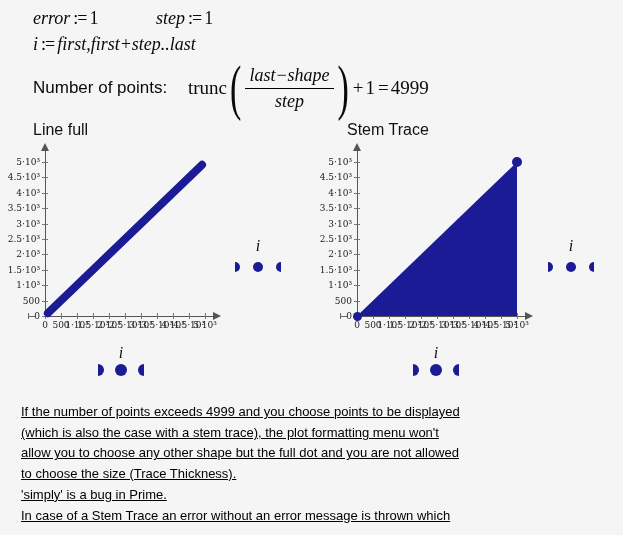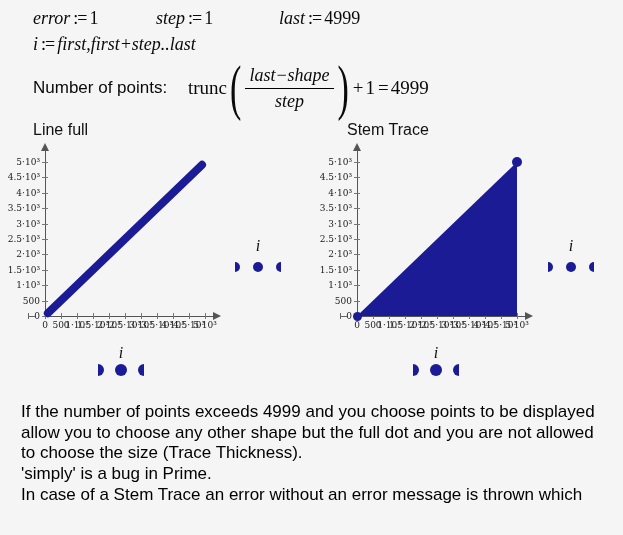--- a/index.html
+++ b/index.html
@@ -41,35 +41,32 @@
   
   .legend{position:absolute;width:46px;text-align:center;}
   .leg-i{font-family:"Liberation Serif",serif;font-style:italic;font-size:16px;line-height:16px;color:#111;}
   .leg-sample{position:relative;width:46px;height:11px;overflow:hidden;margin-top:8px;}
   .leg-sample .leg-dot{position:absolute;width:10px;height:10px;border-radius:50%;top:0;}
   .leg-sample .d1{left:-5px;} .leg-sample .d2{left:18px;} .leg-sample .d3{left:41px;}
   .legend.lg .leg-sample{height:13px;margin-top:3px;}
   .legend.lg .leg-dot{width:12px;height:12px;}
   .legend.lg .d1{left:-6px;} .legend.lg .d2{left:17px;} .legend.lg .d3{left:40px;}
   
-  .footer{position:absolute;left:21px;top:402px;width:600px;font-size:17px;line-height:20.7px;color:#000;}
+  .footer{position:absolute;left:21px;top:402px;width:600px;font-size:13px;line-height:20.7px;color:#000;text-decoration:underline;}
 </style>
 </head>
 <body>
 
 <div id="canvas">
 
   <div class="math" style="left:33px;top:8px;">
     <span class="mvar">error</span><span class="mop">:=</span><span class="mplain">1</span>
   </div>
   <div class="math" style="left:156px;top:8px;">
     <span class="mvar">step</span><span class="mop">:=</span><span class="mplain">1</span>
-  </div>
-  <div class="math" style="left:279px;top:8px;">
-    <span class="mvar">last</span><span class="mop">:=</span><span class="mplain">4999</span>
   </div>
 
   <div class="math" style="left:33px;top:34px;">
     <span class="mvar">i</span><span class="mop">:=</span><span class="mvar">first,first+step..last</span>
   </div>
 
   <div class="sans-label" style="left:33px;top:78px;">Number of points:</div>
   <div class="expr" style="left:188px;top:60px;height:56px;">
     <span class="trunc mplain">trunc</span>
     <span class="bigparen">(</span>
@@ -196,19 +193,20 @@
       <div class="leg-sample">
         <span class="leg-dot d1" style="background-color: rgb(27, 27, 150);"></span>
         <span class="leg-dot d2" style="background-color: rgb(27, 27, 150);"></span>
         <span class="leg-dot d3" style="background-color: rgb(27, 27, 150);"></span>
       </div>
     </div>
   </div>
 
   <div class="footer">
       <div>If the number of points exceeds 4999 and you choose points to be displayed</div>
+      <div>(which is also the case with a stem trace), the plot formatting menu won't</div>
       <div>allow you to choose any other shape but the full dot and you are not allowed</div>
       <div>to choose the size (Trace Thickness).</div>
       <div>'simply' is a bug in Prime.</div>
       <div>In case of a Stem Trace an error without an error message is thrown which</div>
     </div>
 
 </div>
 
 </body></html>

